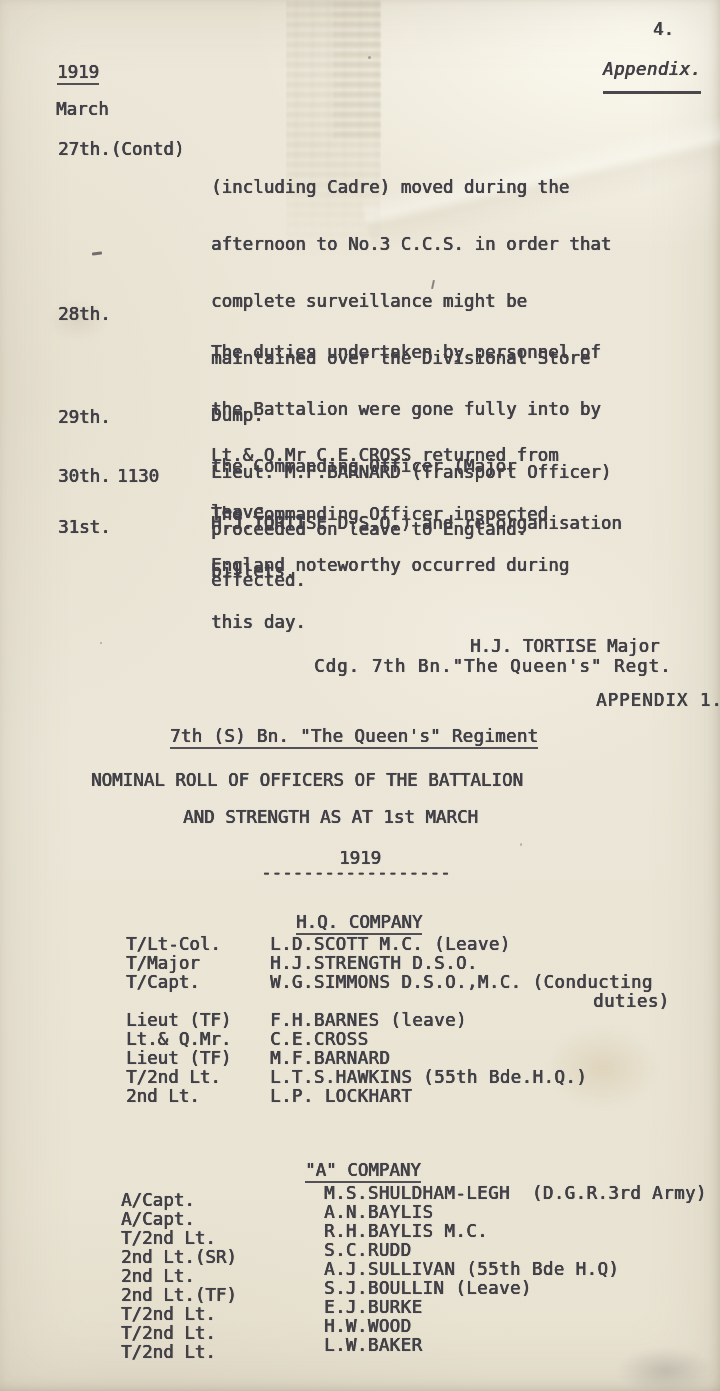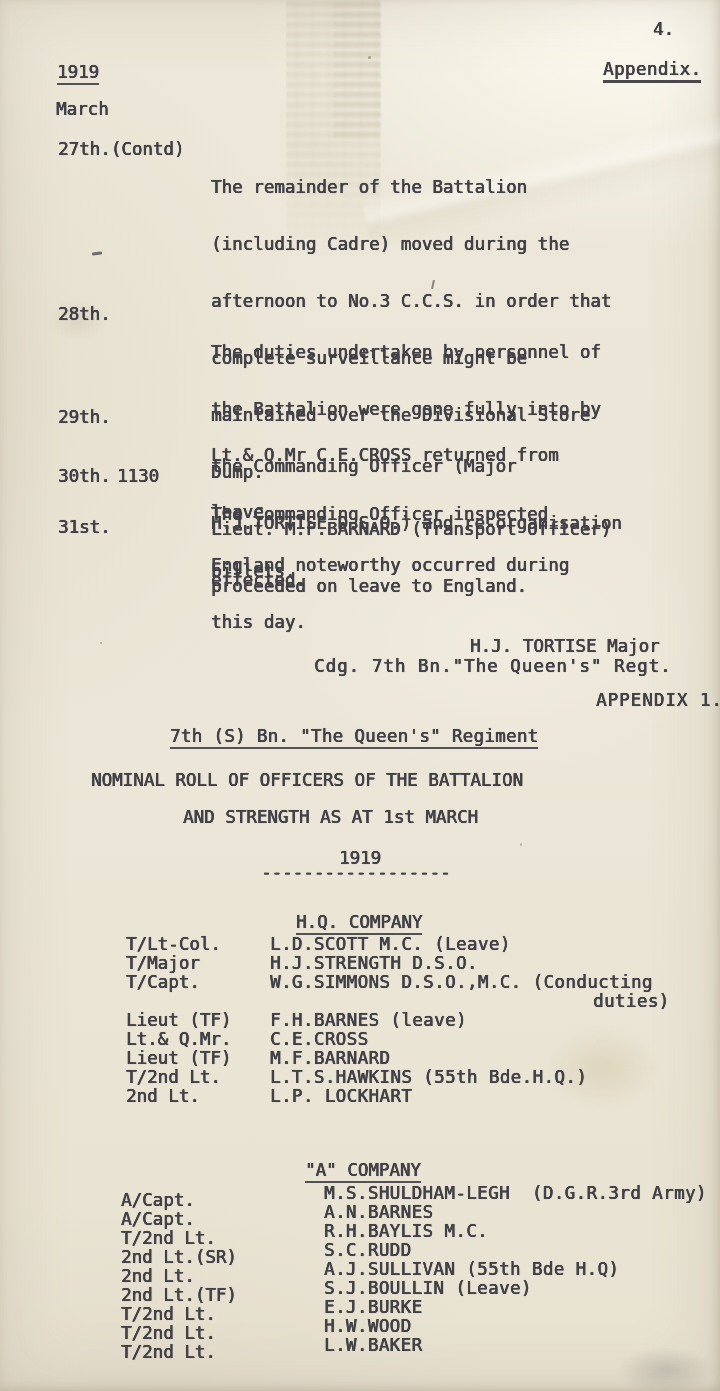--- a/index.html
+++ b/index.html
@@ -16,21 +16,21 @@
     box-shadow: inset 0 0 70px rgba(125,112,88,0.18), inset -6px 0 16px -8px rgba(120,108,84,0.35), inset 0 -6px 16px -8px rgba(120,108,84,0.3);
     font-family:"DejaVu Sans Mono","Liberation Mono",monospace;
     color:#434148;
   }
   .type{
     position:absolute;
     font-size:17.5px;line-height:19px;white-space:pre;
     text-shadow: 0.45px 0 0 currentColor, 0 0.4px 0 currentColor, 0.4px 0.4px 1px rgba(62,60,66,0.45);
   }
   .u{border-bottom:2px solid rgba(62,60,68,0.88);padding-bottom:1px;}
-  .u-thick{border-bottom:3px solid rgba(55,53,60,0.9);padding-bottom:1px;}
+  .u-thick{border-bottom:3px solid rgba(55,53,60,0.9);padding-bottom:12px;font-style:italic;}
   
   #page-number{left:653px;top:20px;}
   #year-heading{left:57px;top:63px;}
   #appendix-heading{left:603px;top:60px;letter-spacing:0.4px;}
   #month-label{left:56px;top:100px;}
   
   .entry{position:absolute;left:0;top:0;width:720px;}
   .e-date{position:absolute;left:58px;top:0;}
   .e-time{position:absolute;left:117px;top:0;}
   .e-body{position:absolute;left:211px;top:0;width:480px;}
@@ -119,21 +119,20 @@
   <div class="artifact" id="speck-3"></div>
 
   <div class="type" id="page-number">4.</div>
   <div class="type" id="year-heading"><span class="u">1919</span></div>
   <div class="type" id="appendix-heading"><span class="u-thick">Appendix.</span></div>
   <div class="type" id="month-label">March</div>
 
   <div class="entry" id="entry-27">
     <div class="type e-date">27th.(Contd)</div>
     <div class="type e-body">
-      <div>The remainder of the Battalion</div>
       <div>(including Cadre) moved during the</div>
       <div>afternoon to No.3 C.C.S. in order that</div>
       <div>complete surveillance might be</div>
       <div>maintained over the Divisional Store</div>
       <div>Dump.</div>
       <div>Lieut. M.F.BARNARD (Transport Officer)</div>
       <div>proceeded on leave to England.</div>
     </div>
   </div>
 
@@ -223,21 +222,21 @@
   </div>
 
   <div class="type" id="a-heading"><span class="u">"A" COMPANY</span></div>
   <div class="roster" id="a-rows">
     <div class="r-row">
         <span class="type rank">A/Capt.</span>
         <span class="type rname">M.S.SHULDHAM-LEGH  (D.G.R.3rd Army)</span>
       </div>
     <div class="r-row">
         <span class="type rank">A/Capt.</span>
-        <span class="type rname">A.N.BARNES</span>
+        <span class="type rname">A.N.BAYLIS</span>
       </div>
     <div class="r-row">
         <span class="type rank">T/2nd Lt.</span>
         <span class="type rname">R.H.BAYLIS M.C.</span>
       </div>
     <div class="r-row">
         <span class="type rank">2nd Lt.(SR)</span>
         <span class="type rname">S.C.RUDD</span>
       </div>
     <div class="r-row">

